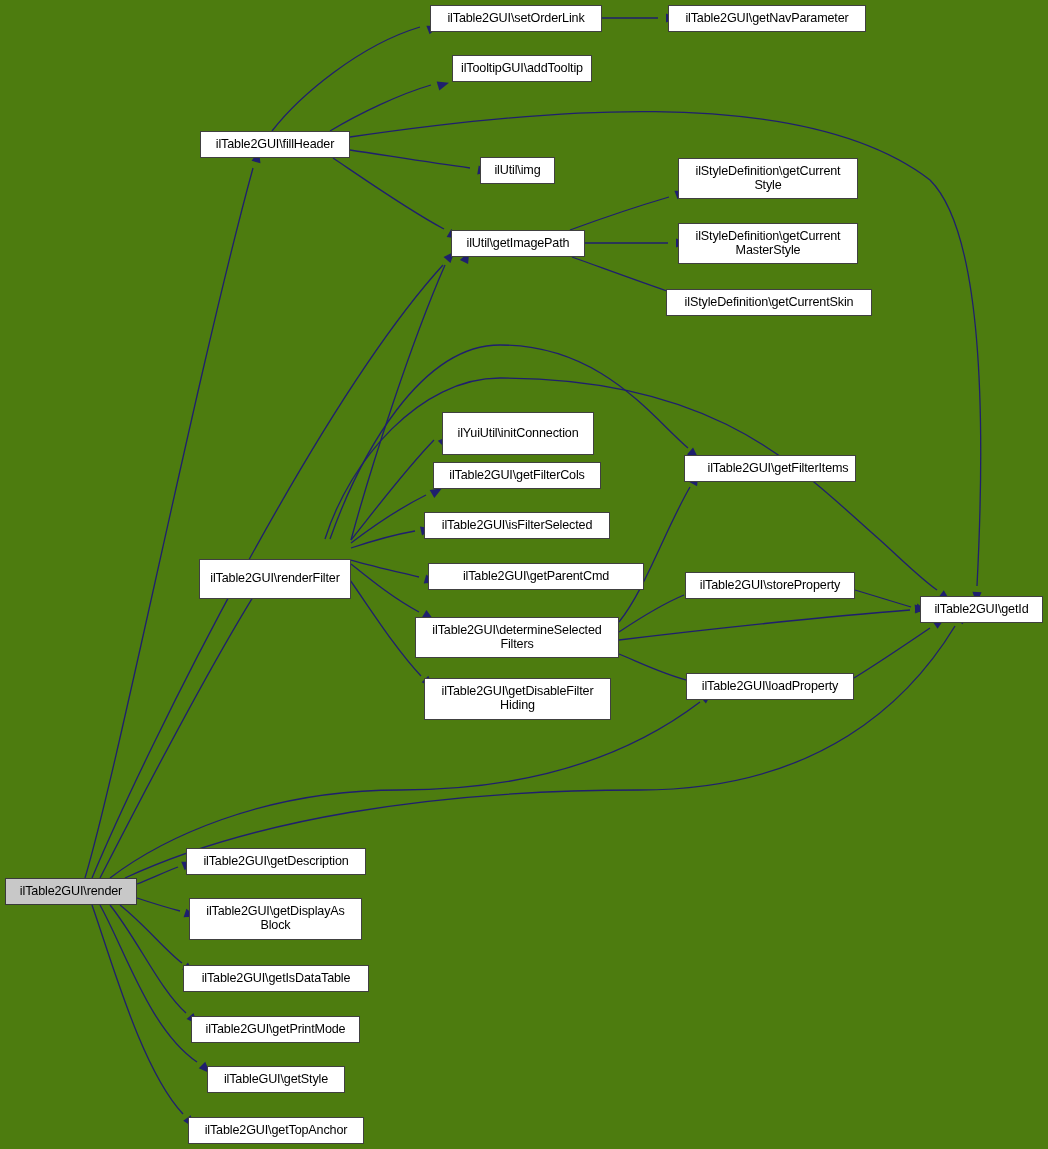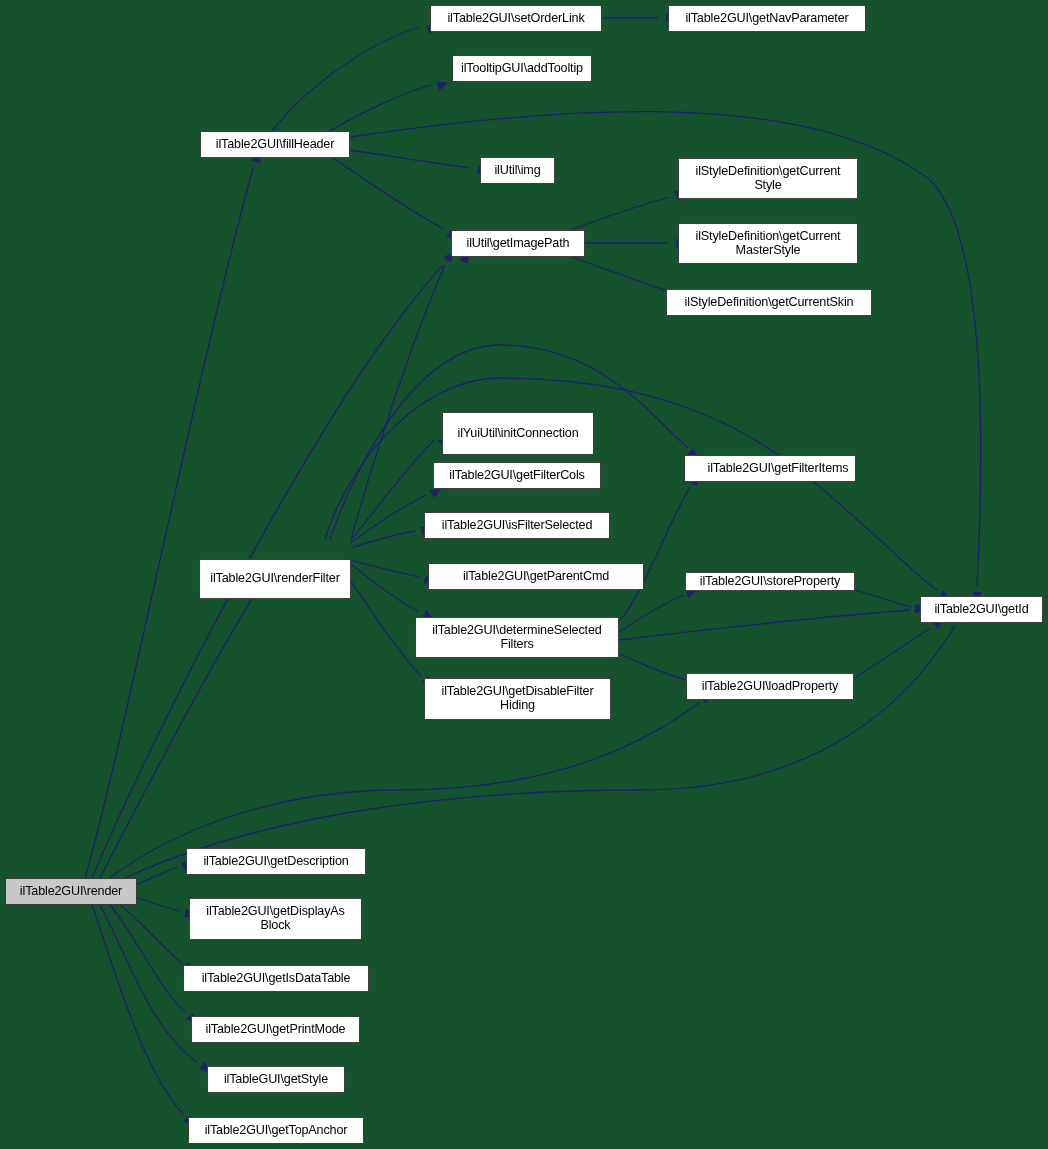--- a/index.html
+++ b/index.html
@@ -7,21 +7,21 @@
     padding: 0;
     background: #ffffff;
   }
   body {
     font-family: "Liberation Sans", sans-serif;
   }
   #graph-root {
     position: relative;
     width: 1048px;
     height: 1149px;
-    background: #14532d;
+    background: #4d7c0f;
     overflow: hidden;
   }
   #edge-layer {
     position: absolute;
     left: 0;
     top: 0;
     width: 1048px;
     height: 1149px;
   }
   .edge-path {
@@ -139,21 +139,21 @@
 Style</div>
       <div class="gnode" style="left: 451px; top: 230px; width: 134px; height: 27px;">ilUtil\getImagePath</div>
       <div class="gnode" style="left: 678px; top: 223px; width: 180px; height: 41px;">ilStyleDefinition\getCurrent
 MasterStyle</div>
       <div class="gnode" style="left: 666px; top: 289px; width: 206px; height: 27px;">ilStyleDefinition\getCurrentSkin</div>
       <div class="gnode" style="left: 442px; top: 412px; width: 152px; height: 43px;">ilYuiUtil\initConnection</div>
       <div class="gnode" style="left: 684px; top: 455px; width: 172px; height: 27px; padding-left: 16px;">ilTable2GUI\getFilterItems</div>
       <div class="gnode" style="left: 433px; top: 462px; width: 168px; height: 27px;">ilTable2GUI\getFilterCols</div>
       <div class="gnode" style="left: 424px; top: 512px; width: 186px; height: 27px;">ilTable2GUI\isFilterSelected</div>
       <div class="gnode" style="left: 199px; top: 539px; width: 152px; height: 40px; margin-top: 20px;">ilTable2GUI\renderFilter</div>
-      <div class="gnode" style="left: 685px; top: 572px; width: 170px; height: 19px;">ilTable2GUI\storeProperty</div>
+      <div class="gnode" style="left: 685px; top: 572px; width: 170px; height: 27px;">ilTable2GUI\storeProperty</div>
       <div class="gnode" style="left: 428px; top: 563px; width: 216px; height: 27px;">ilTable2GUI\getParentCmd</div>
       <div class="gnode" style="left: 920px; top: 596px; width: 123px; height: 27px;">ilTable2GUI\getId</div>
       <div class="gnode" style="left: 415px; top: 617px; width: 204px; height: 41px;">ilTable2GUI\determineSelected
 Filters</div>
       <div class="gnode" style="left: 686px; top: 673px; width: 168px; height: 27px;">ilTable2GUI\loadProperty</div>
       <div class="gnode" style="left: 424px; top: 678px; width: 187px; height: 42px;">ilTable2GUI\getDisableFilter
 Hiding</div>
       <div class="gnode" style="left: 186px; top: 848px; width: 180px; height: 27px;">ilTable2GUI\getDescription</div>
       <div class="gnode current" style="left: 5px; top: 878px; width: 132px; height: 27px;">ilTable2GUI\render</div>
       <div class="gnode" style="left: 189px; top: 898px; width: 173px; height: 42px;">ilTable2GUI\getDisplayAs

